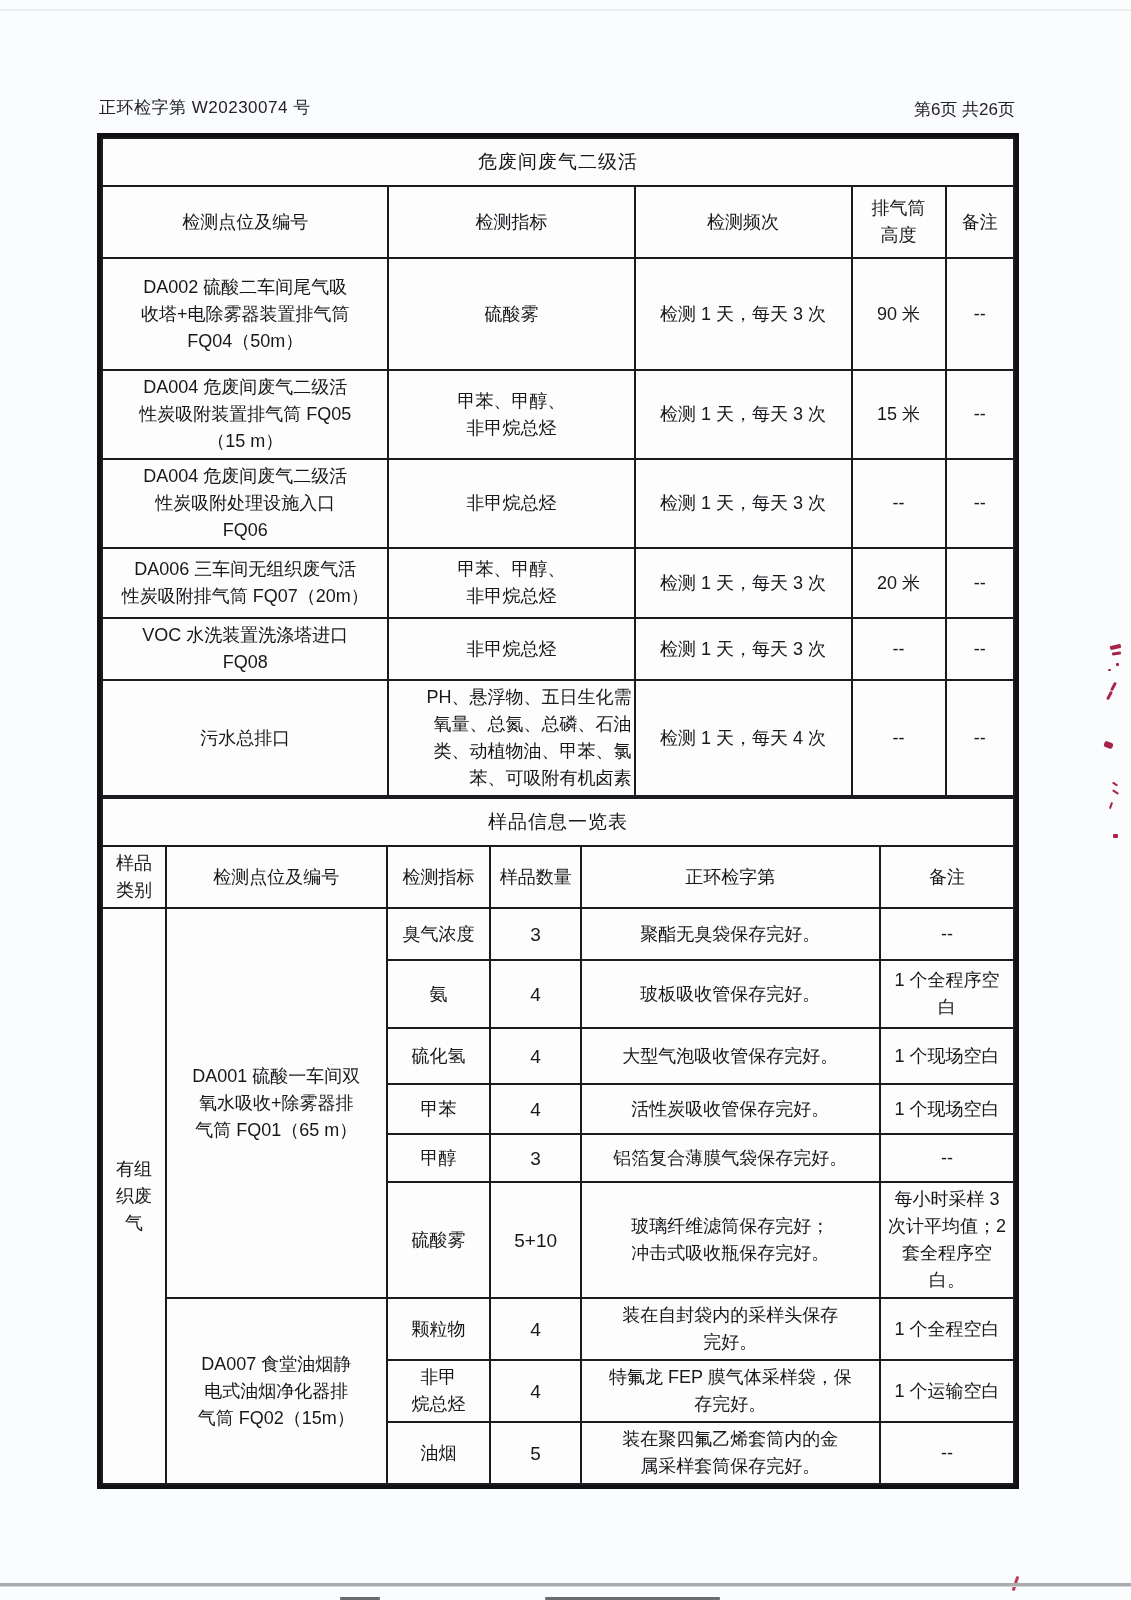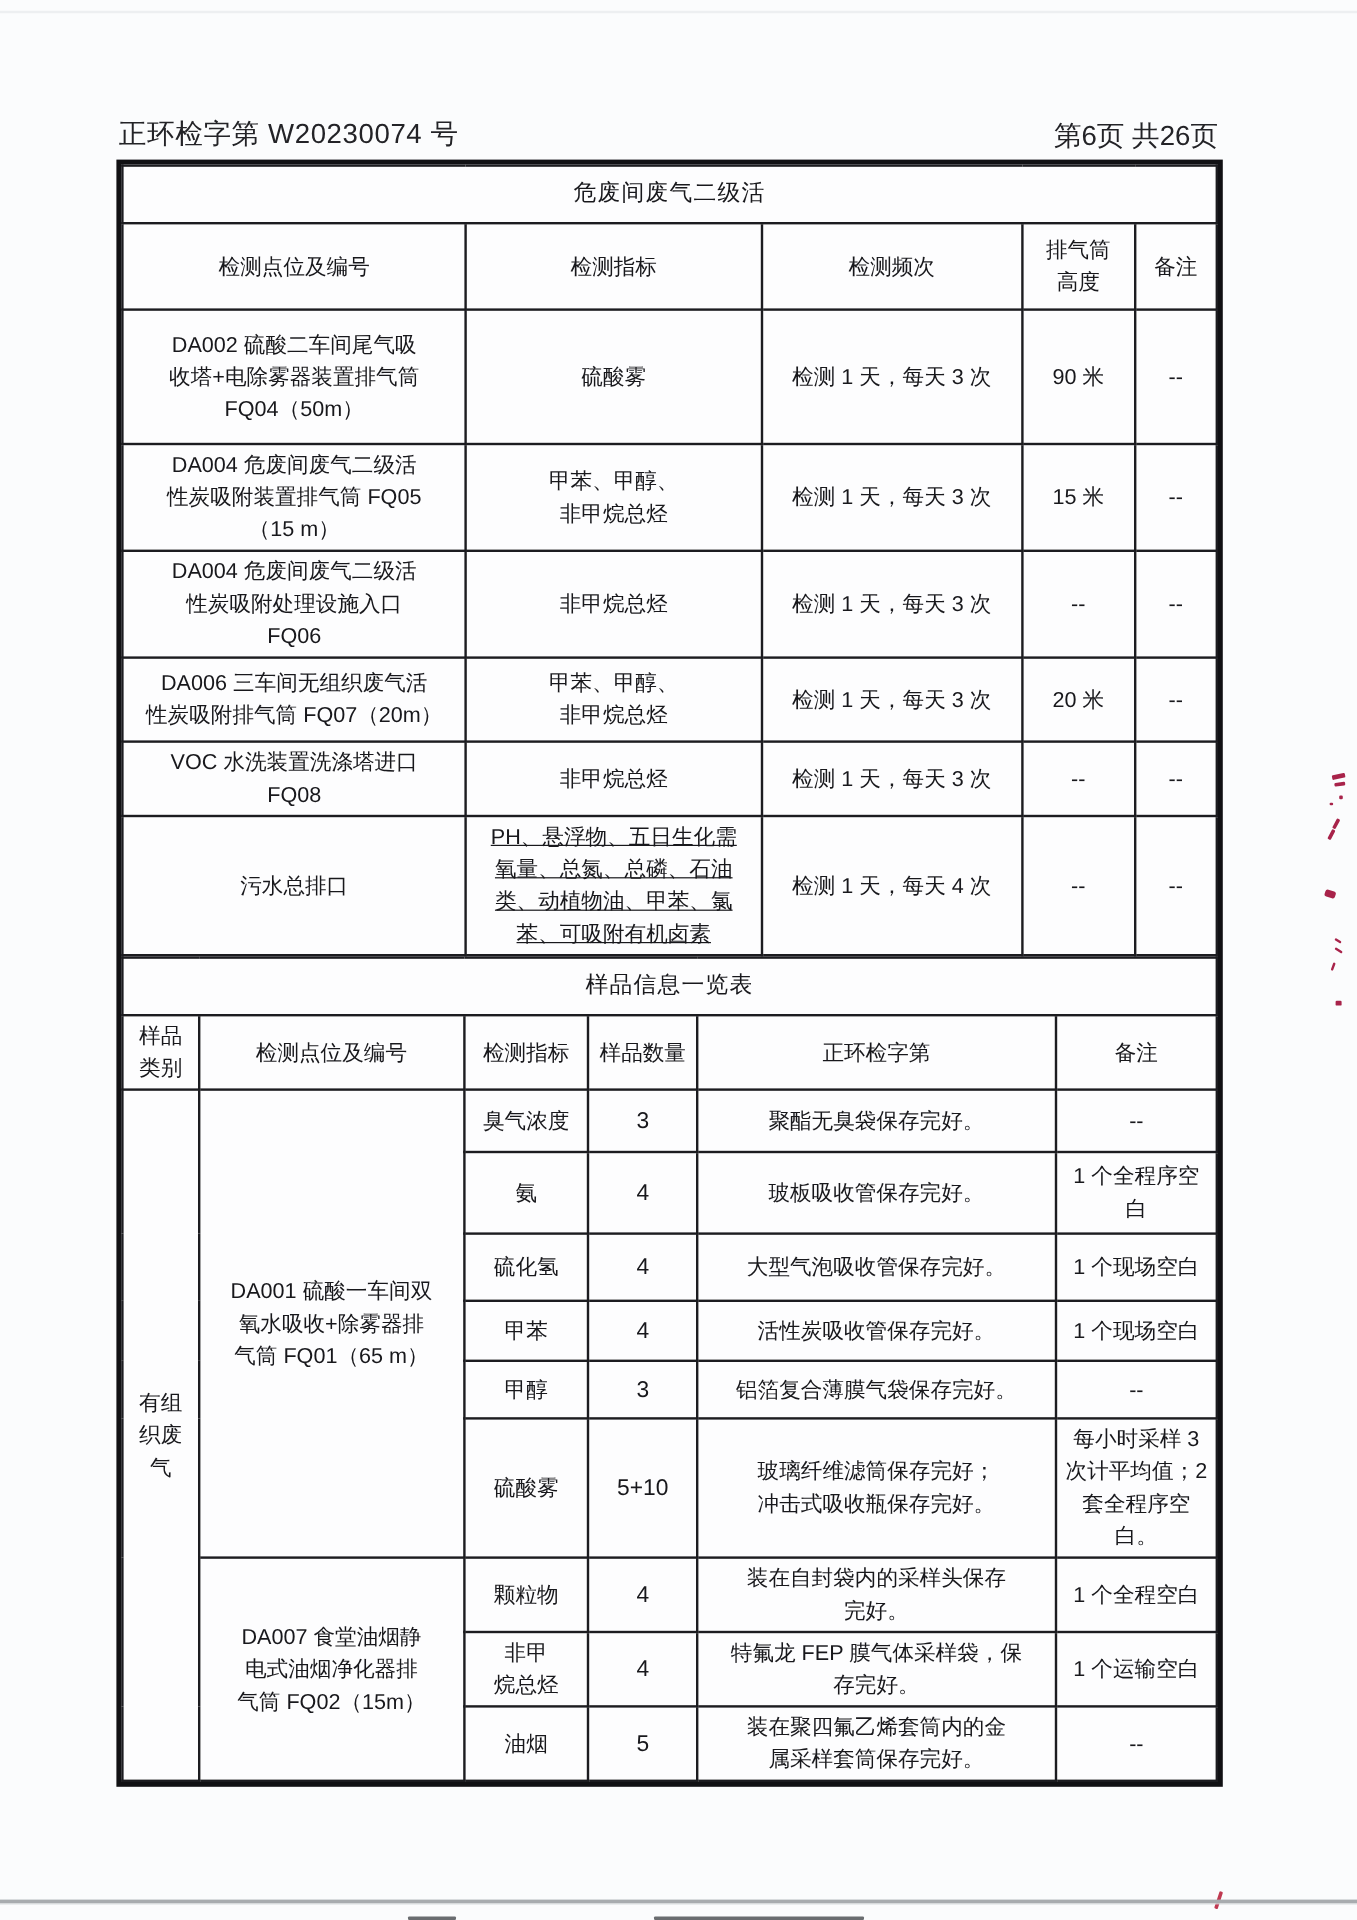--- a/index.html
+++ b/index.html
@@ -3,21 +3,21 @@
 <meta charset="utf-8">
 <style>
   html,body{margin:0;padding:0;}
   body{
     width:1131px;height:1600px;position:relative;overflow:hidden;
     background:#fbfcfd;
     font-family:"Liberation Sans","DejaVu Sans",sans-serif;
     color:#1a1a1e;
   }
   .page-edge-top{position:absolute;left:0;top:9px;width:1131px;height:2px;background:#edeff1;}
-  .doc-head{position:absolute;top:96px;left:0;width:1131px;height:26px;font-size:23px;color:#232327;}
+  .doc-head{position:absolute;top:96px;left:0;width:1131px;height:26px;font-size:17px;color:#232327;}
   .doc-head .doc-no{position:absolute;left:99px;top:0;letter-spacing:.5px;}
   .doc-head .page-no{position:absolute;right:116px;top:2px;}
   .table-wrap{
     position:absolute;left:97px;top:133px;width:922px;
     border:4px solid #111114;background:#fdfdfe;box-sizing:border-box;
   }
   table{border-collapse:collapse;width:100%;table-layout:fixed;}
   td,th{
     border:2px solid #1c1c20;
     text-align:center;vertical-align:middle;
@@ -26,21 +26,21 @@
     padding:3px 4px;
     white-space:pre-line;
     color:#18181c;
     overflow:hidden;
   }
   tr.title-row td{
     font-size:19px;height:40px;line-height:22px;letter-spacing:1px;
   }
   table.t1 tr.head-row th{height:64px;}
   table.t2 tr.head-row th{height:52px;}
-  td.align-left{text-align:center;padding-left:2px;padding-right:2px;text-decoration:underline;}
+  td.align-left{text-align:right;padding-left:2px;padding-right:2px;}
   td.qty{font-size:19px;}
   
   .red-mark{position:absolute;background:#a8234a;border-radius:1px;}
   .red-slash{position:absolute;background:#c03a52;border-radius:1px;}
   .page-bottom-line{position:absolute;left:0;top:1583px;width:1131px;height:3px;background:#a8acaf;}
   .page-bottom-line2{position:absolute;left:0;top:1586px;width:1131px;height:1px;background:#d3d6d8;}
   .bottom-smudge{position:absolute;background:#6a6d70;height:3px;top:1597px;border-radius:1px;}
 </style>
 </head>
 <body>

